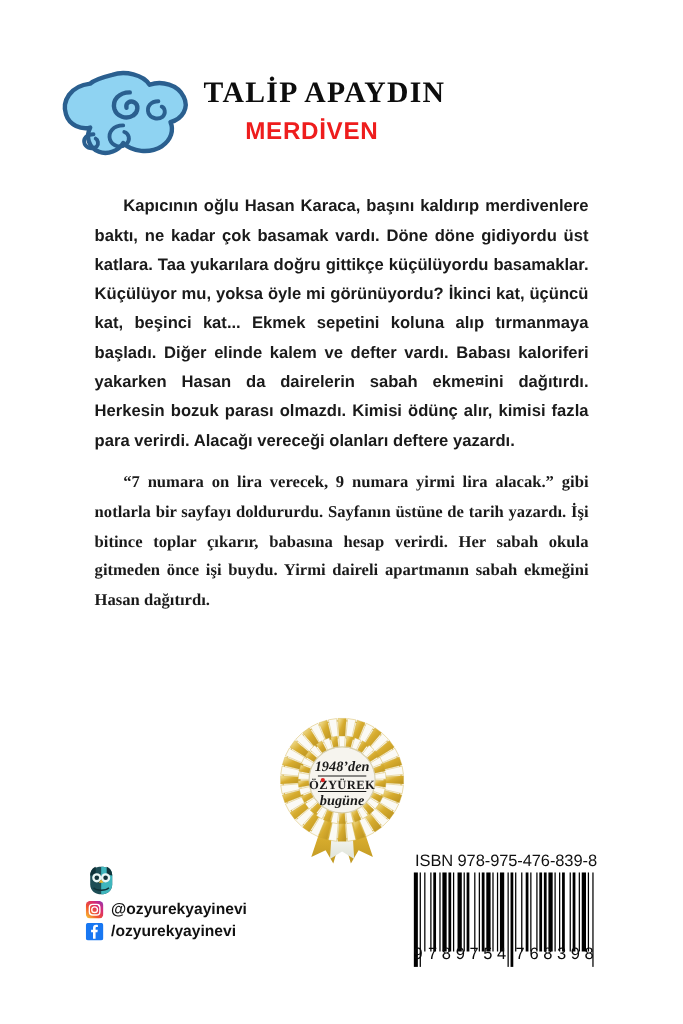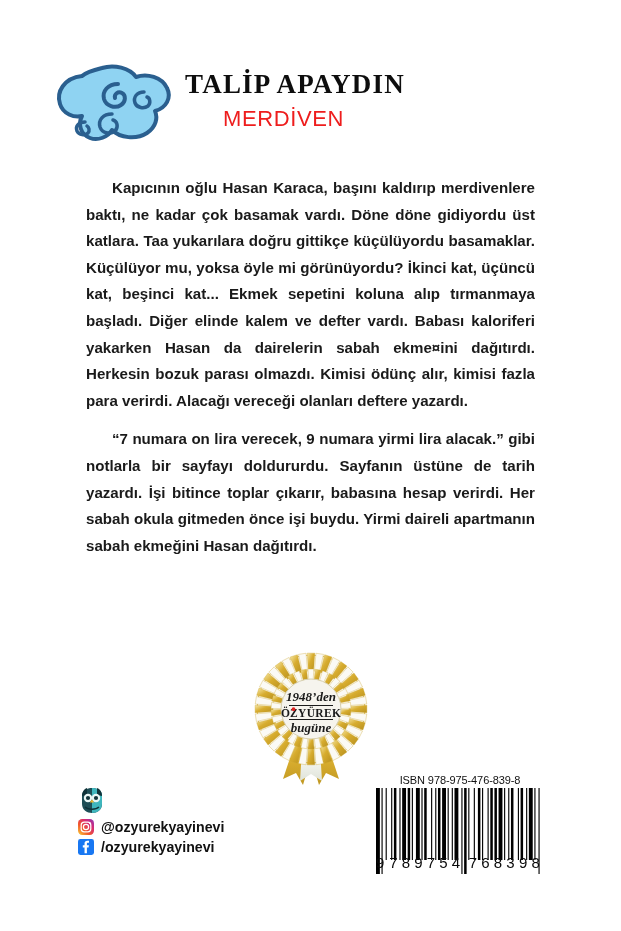--- a/index.html
+++ b/index.html
@@ -51,21 +51,21 @@
     letter-spacing: 1.2px;
     color: #0d0d0d;
     line-height: 1.05;
     white-space: nowrap;
   }
   .book-title {
     margin-top: 9px;
     margin-left: 38px;
     font-family: "Liberation Sans", sans-serif;
     font-size: 22px;
-    font-weight: 400;
+    font-weight: 700;
     letter-spacing: 0.6px;
     color: #ee1d1d;
     line-height: 1.05;
     white-space: nowrap;
   }
 
   
   .blurb {
     position: absolute;
     left: 74px;
@@ -77,21 +77,21 @@
     text-align: justify;
     text-justify: inter-word;
     font-family: "Liberation Sans", sans-serif;
     font-size: 15.1px;
     font-weight: 600;
     line-height: 26.6px;
     color: #1a1a1a;
     text-indent: 26px;
     hyphens: none;
   }
-  .blurb p + p { margin-top: 0; }
+  .blurb p + p { margin-top: 0; font-family: Liberation Serif, serif; }
   .blurb p:last-child { text-align: justify; }
 
   
   .rosette {
     position: absolute;
     left: 243px;
     top: 645px;
     width: 136px;
     height: 145px;
   }
@@ -134,21 +134,21 @@
 
   
   .barcode-block {
     position: absolute;
     left: 376px;
     top: 774px;
     width: 168px;
   }
   .isbn-text {
     font-family: "Liberation Sans", sans-serif;
-    font-size: 11px;
+    font-size: 15px;
     font-weight: 400;
     color: #111111;
     text-align: center;
     letter-spacing: -0.1px;
     margin-bottom: 2px;
     white-space: nowrap;
   }
   .barcode-bars {
     display: block;
     width: 168px;

